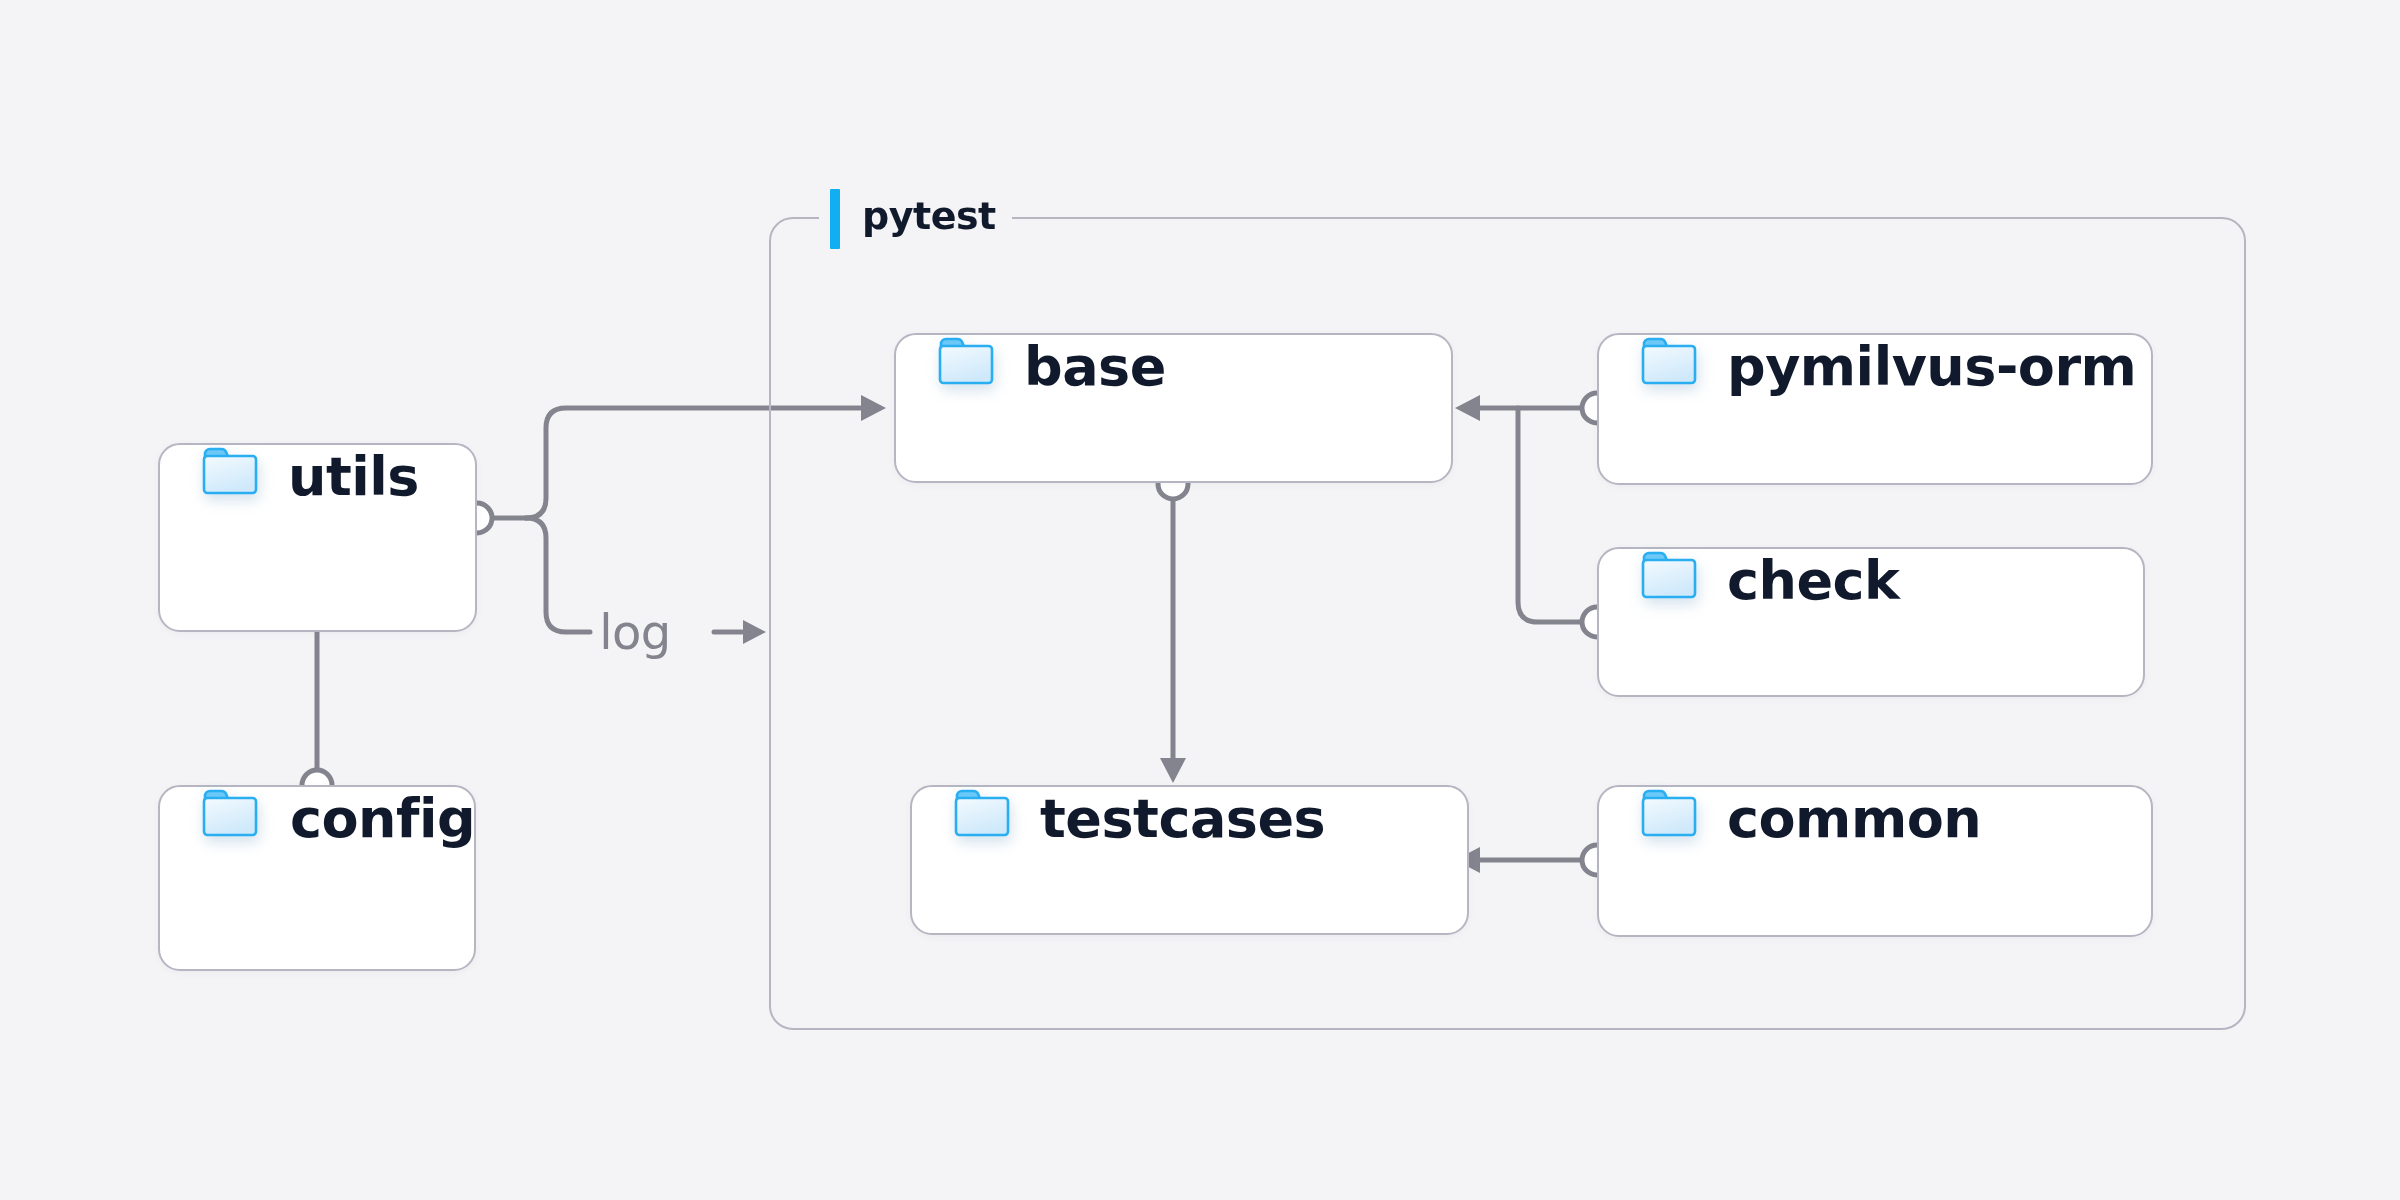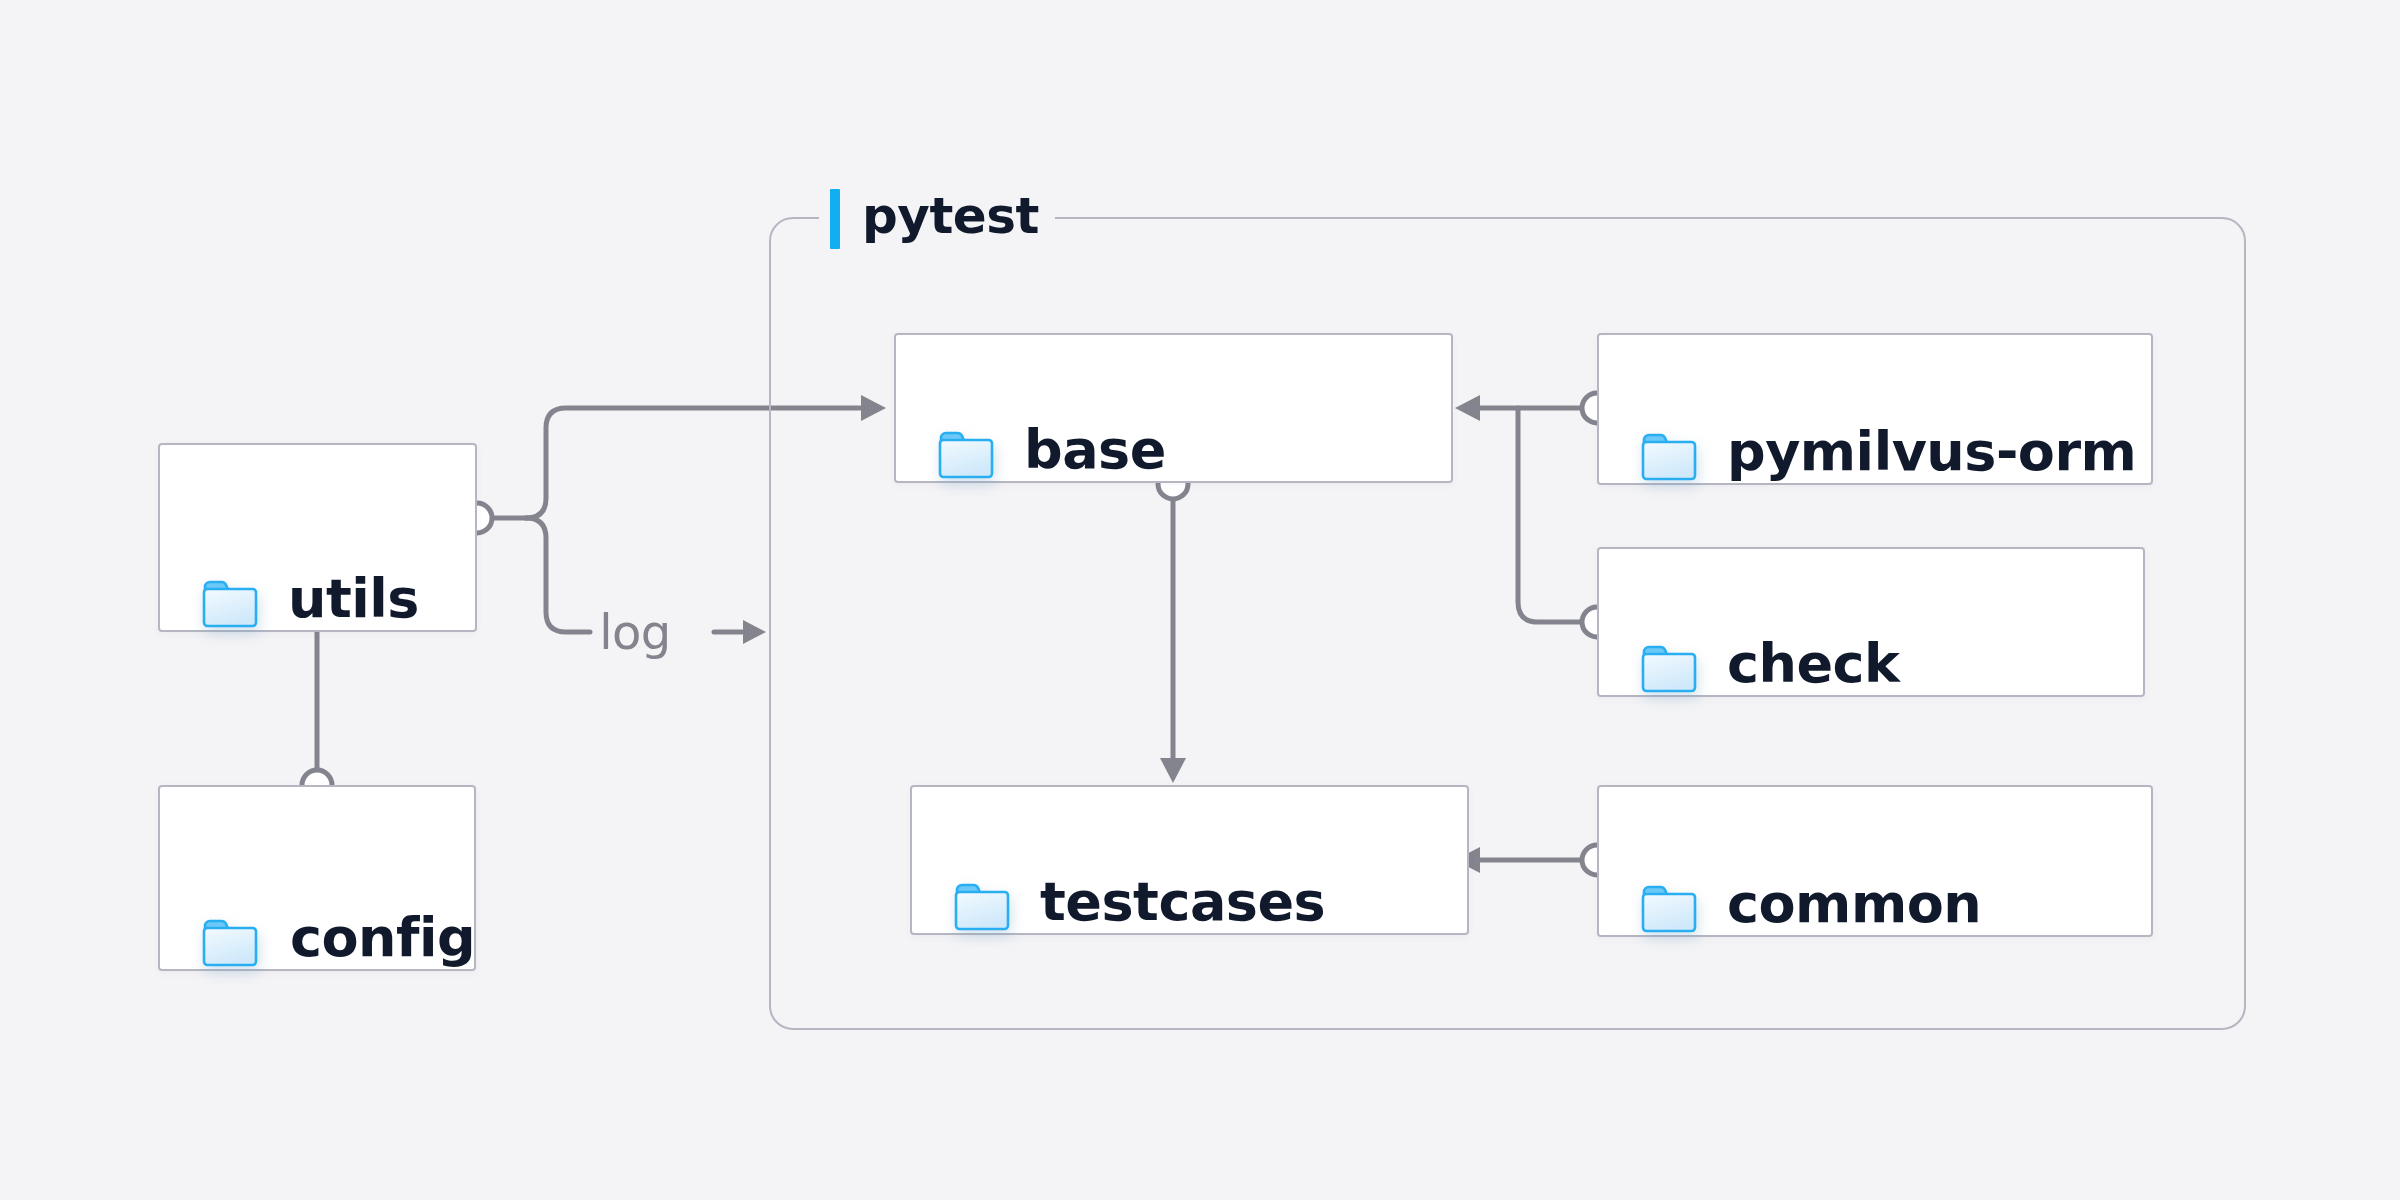--- a/index.html
+++ b/index.html
@@ -39,31 +39,31 @@
     display:flex;align-items:center;gap:22px;
     background:var(--page-bg);
     padding:0 16px 0 11px;
   }
   .group-label .bar{
     width:10px;height:60px;
     background:var(--accent);
     border-radius:1px;
   }
   .group-label .group-title{
-    font-size:50px;font-weight:600;color:var(--text);
+    font-size:38px;font-weight:600;color:var(--text);
     letter-spacing:-0.5px;
     padding-bottom:6px;
   }
 
   .node{
     position:absolute;
     background:var(--node-bg);
     border:2px solid var(--border);
-    border-radius:4px;
-    display:flex;align-items:flex-end;
+    border-radius:22px;
+    display:flex;align-items:flex-start;
     padding-left:38px;gap:26px;
     box-shadow:0 2px 6px rgba(120,125,150,0.06);
   }
   .node-label{
     font-size:54px;font-weight:600;color:var(--text);
     letter-spacing:-0.5px;white-space:nowrap;
   }
   .folder{filter:drop-shadow(2px 6px 7px rgba(100,150,190,0.28));flex:0 0 auto;}
 
   .node-utils{left:158px;top:443px;width:319px;height:189px;}

